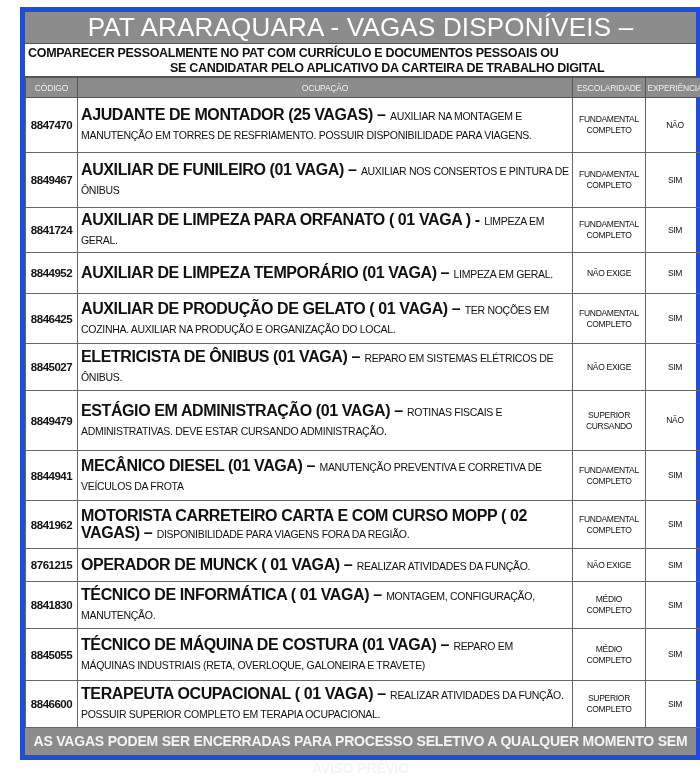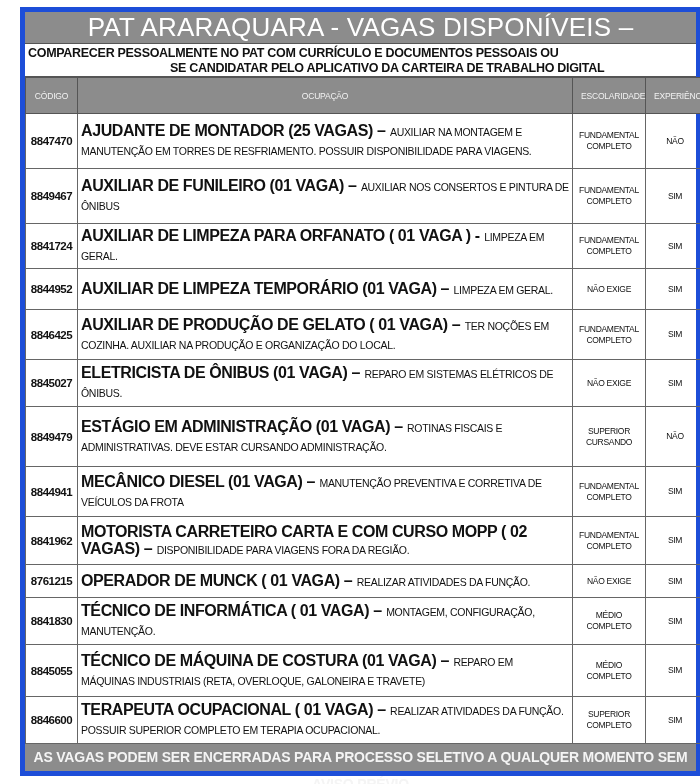--- a/index.html
+++ b/index.html
@@ -10,21 +10,21 @@
   .title { background:#8c8c8c; color:#ffffff; text-align:center;
            font-size:26px; line-height:30px; height:31px;
            letter-spacing:0.2px; font-weight:normal; border-bottom:1px solid #555; }
   .notice { background:#fff; padding:2px 3px 1px 3px; height:33px; box-sizing:border-box;
             font-weight:bold; font-size:12.5px; line-height:15px; letter-spacing:-0.3px;
             border-bottom:1px solid #555; }
   .notice .l2 { padding-left:142px; }
   table { border-collapse:collapse; width:100%; table-layout:fixed; }
   col.c1 { width:52px; } col.c2 { width:495px; } col.c3 { width:73px; } col.c4 { width:59px; }
   th { background:#8c8c8c; color:#f2f2f2; font-weight:normal; font-size:8.5px;
-       height:19px; padding:8px; border:1px solid #555; letter-spacing:-0.2px; }
+       height:19px; padding:0; border:1px solid #555; letter-spacing:-0.2px; }
   td { border:1px solid #666; vertical-align:middle; padding:0; }
   td.code { font-weight:bold; font-size:11.5px; text-align:center; letter-spacing:-0.5px; }
   td.occ { padding:1px 3px 1px 3px; line-height:17px; }
   td.occ .name { font-weight:bold; font-size:16px; letter-spacing:-0.4px; }
   td.occ .desc { font-size:10.5px; letter-spacing:-0.3px; }
   td.esc, td.exp { text-align:center; font-size:8.5px; line-height:11px; letter-spacing:-0.3px; }
   .footer { background:#8c8c8c; color:#f4f4f4; text-align:center; font-weight:bold;
             font-size:14px; height:27px; line-height:27px; letter-spacing:-0.2px; }
 </style>
 </head>

